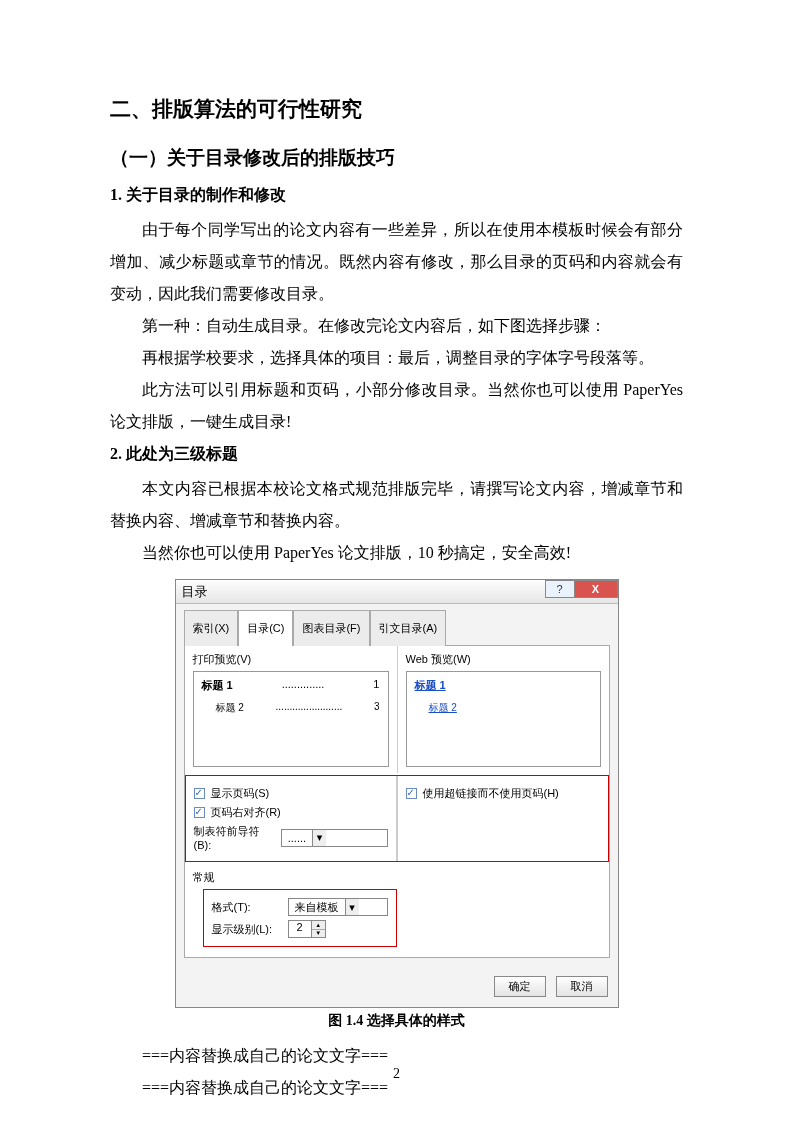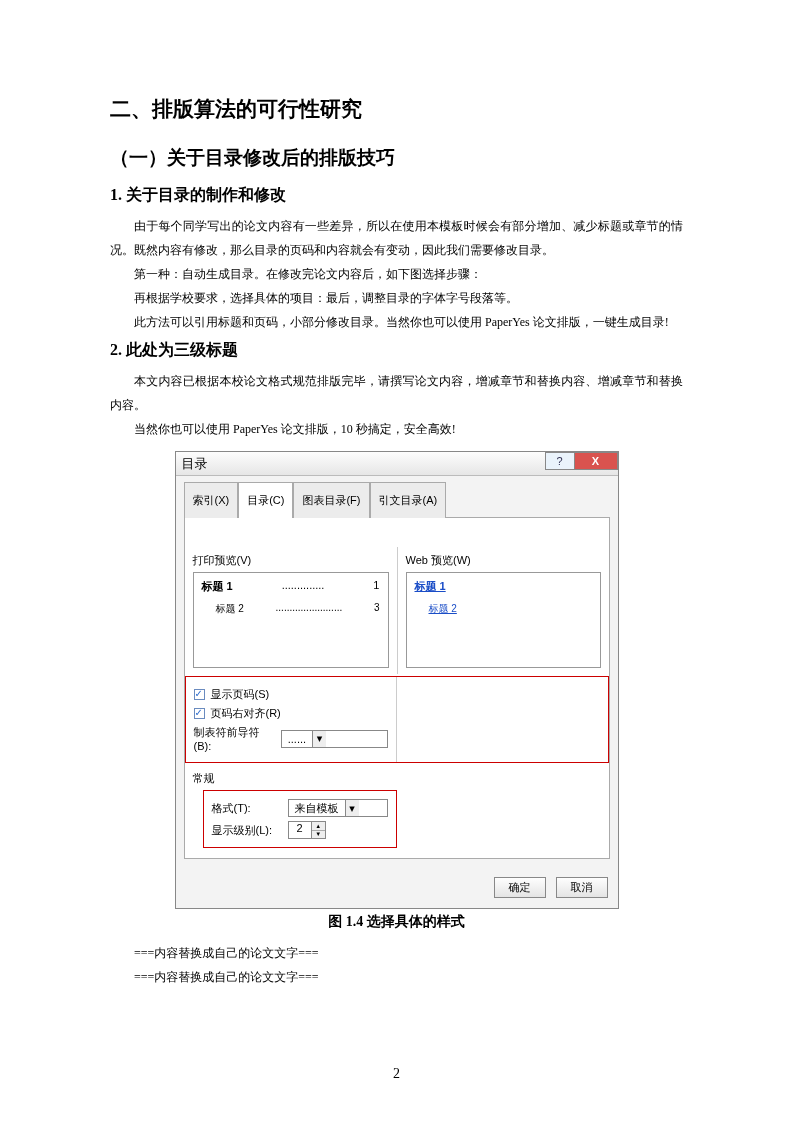--- a/index.html
+++ b/index.html
@@ -9,21 +9,21 @@
     background: #fff;
     font-family: "SimSun", "Songti SC", serif;
     color: #000;
     position: relative;
     padding: 95px 110px 60px 110px;
   }
   .h1 { font-size: 21px; font-weight: bold; margin-bottom: 22px; font-family: "SimHei","Heiti SC",sans-serif; }
   .h2 { font-size: 19px; font-weight: bold; margin-bottom: 14px; font-family: "SimHei","Heiti SC",sans-serif; }
   .h3 { font-size: 16px; font-weight: bold; margin-bottom: 8px; }
   .para {
-    font-size: 12px;
+    font-size: 16px;
     line-height: 2.0;
     text-indent: 2em;
     text-align: justify;
   }
   .caption { font-size: 14px; font-weight: bold; text-align:center; margin: 4px 0 10px; }
   .pagenum { position: absolute; bottom: 40px; left: 0; width: 793px; text-align:center; font-size:14px; }
 
   
   .dialog-wrap { width: 444px; margin: 10px auto 0; }
   .dialog {
@@ -55,21 +55,21 @@
     font-size:11px;
     position:relative;
   }
   .tab.active { background:#fff; z-index:2; }
   .tabbody {
     border:1px solid #aaa;
     margin: -1px 8px 8px;
     background:#fff;
     padding:0;
   }
-  .split { display:flex;margin-top:29px; }
+  .split { display:flex; }
   .col { width:50%; padding:6px 8px; position:relative; }
   .col + .col { border-left:1px solid #ccc; }
   .lbl { display:block; margin-bottom:4px; }
   .previewbox {
     width:100%; height:96px; border:1px solid #999; background:#fff;
     padding:6px 8px;
   }
   .p-line { display:flex; justify-content:space-between; font-size:11px; }
   .p-line .t1 { font-weight:bold; }
   .p-line2 { display:flex; justify-content:space-between; font-size:10px; padding-left:14px;}
@@ -158,20 +158,26 @@
               <span>页码右对齐(R)</span>
             </div>
           <div class="row">
             <span>制表符前导符(B):</span>
             <div class="dd" style="width:110px;">
               <span>......</span>
               <div class="arr">▾</div>
             </div>
           </div>
         </div>
+        <div class="col">
+          <div class="row">
+              <span class="chk"></span>
+              <span>使用超链接而不使用页码(H)</span>
+            </div>
+        </div>
       </div>
 
       <div class="leftmid">
         <div class="sec-lbl">常规</div>
         <div class="grp redbox" style="display:inline-block;padding:4px 8px;">
           <div class="row">
             <span style="width:70px;">格式(T):</span>
             <div class="dd" style="width:100px;">
               <span>来自模板</span>
               <div class="arr">▾</div>

